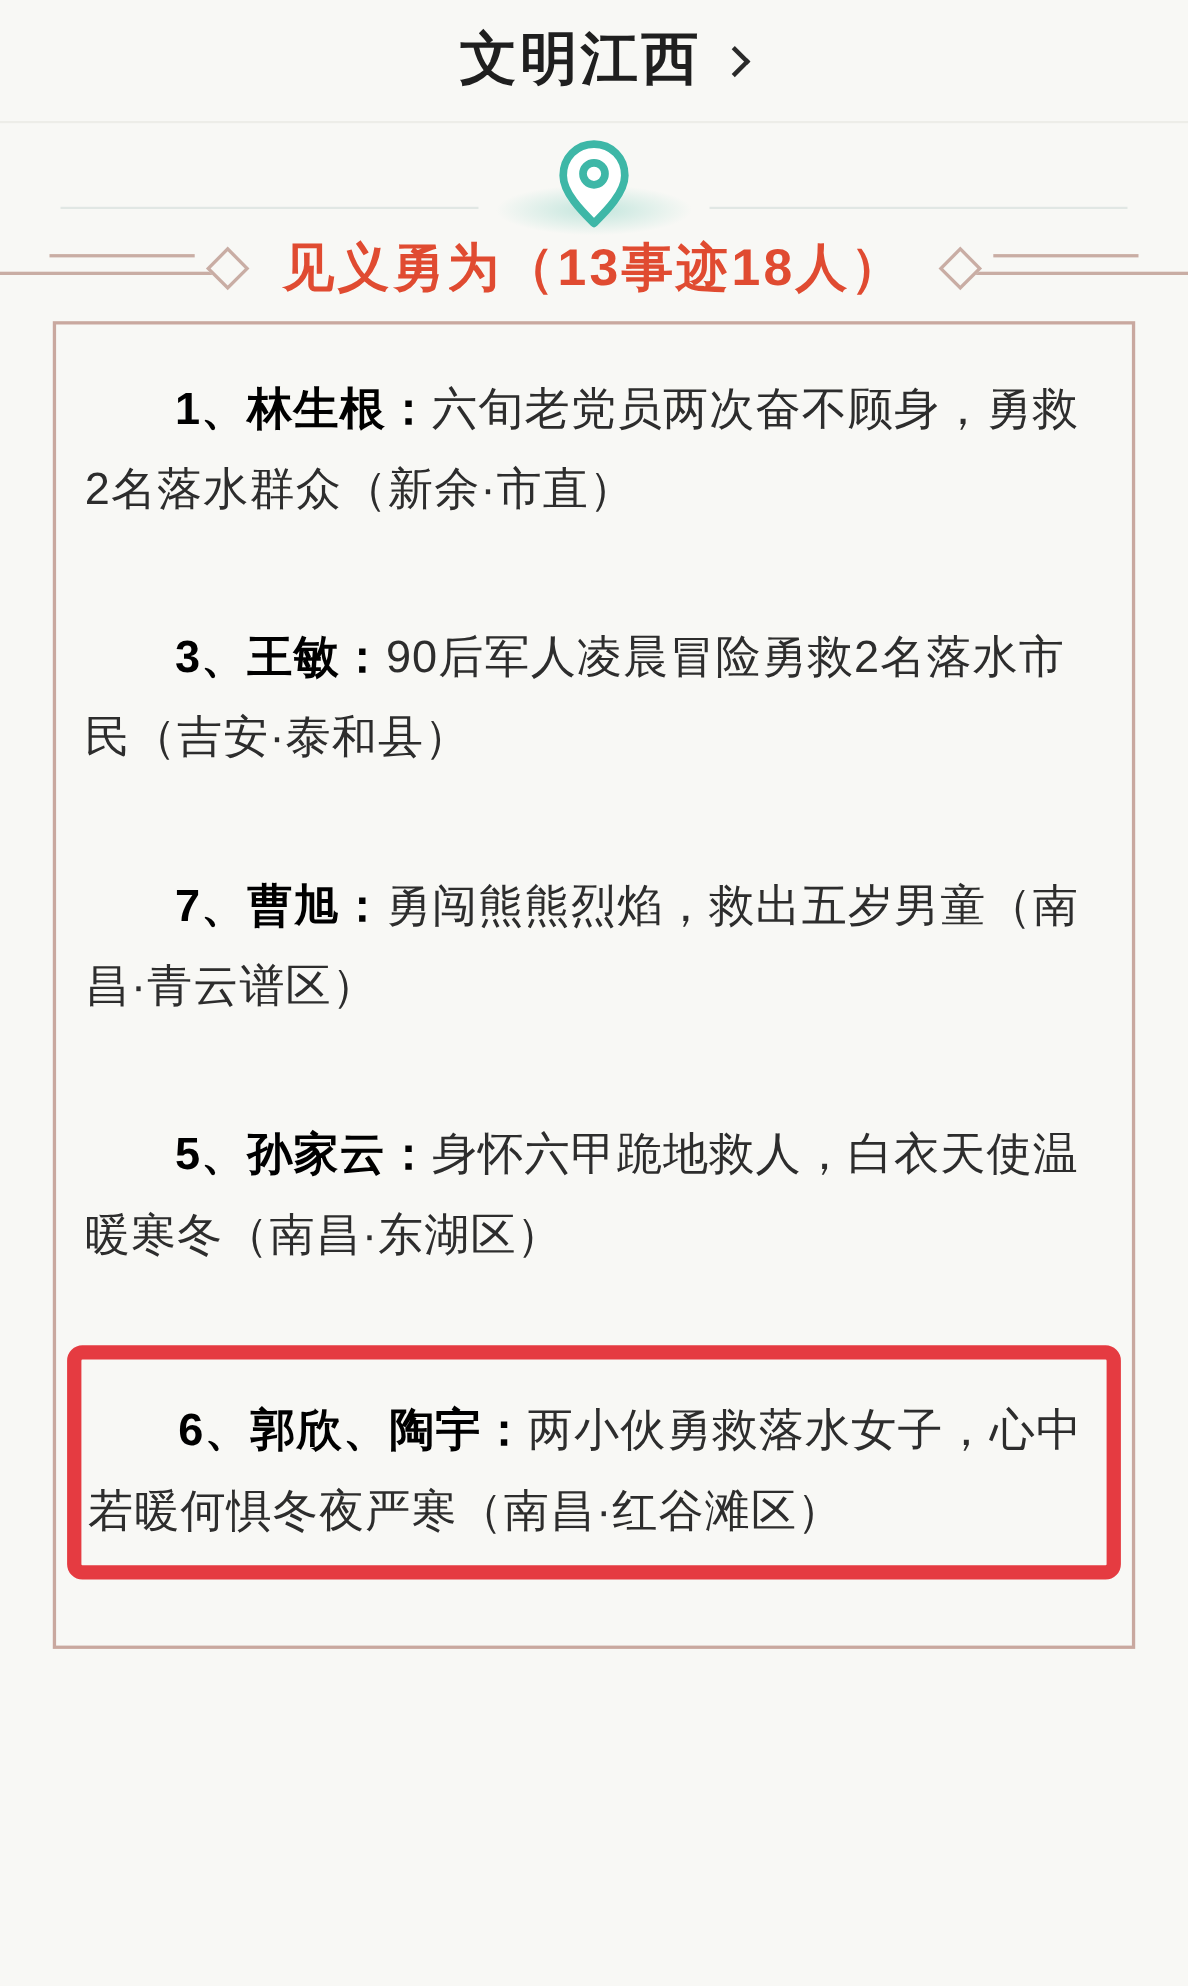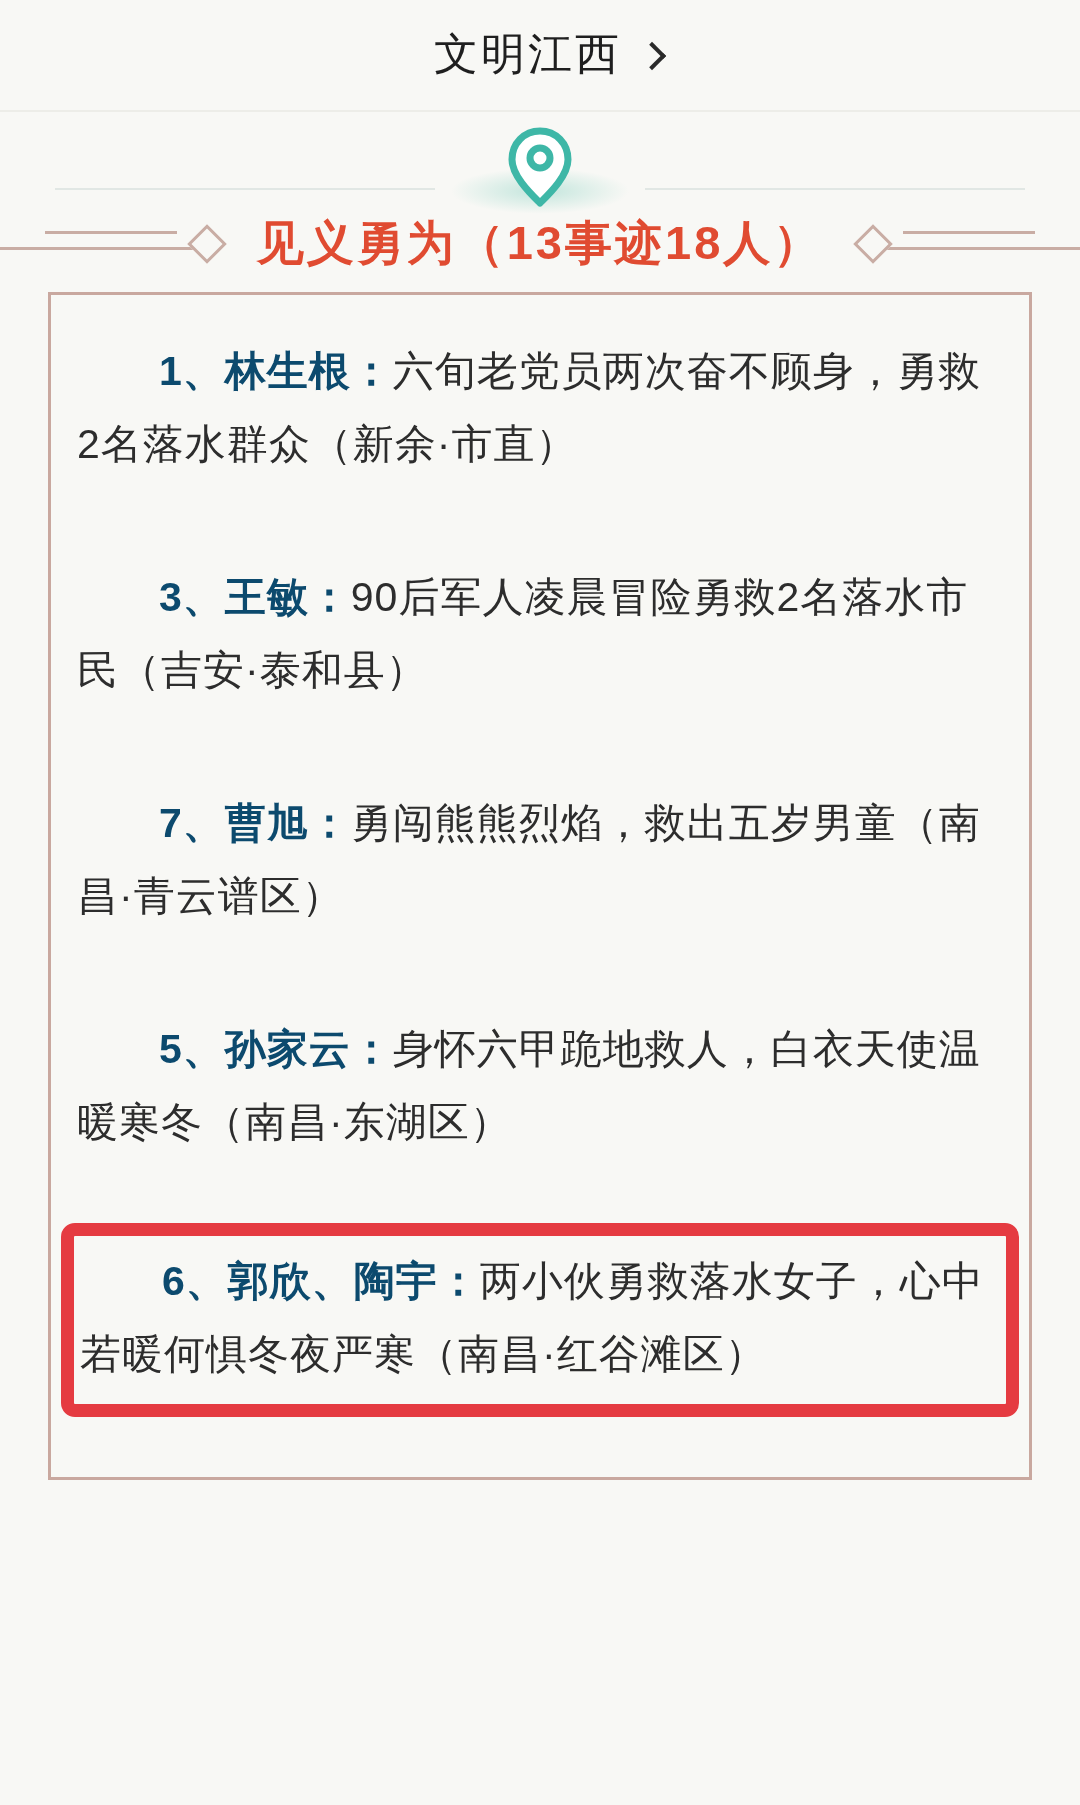--- a/index.html
+++ b/index.html
@@ -4,21 +4,21 @@
 <style>
   html,body{margin:0;padding:0;}
   body{
     width:1080px;height:1805px;overflow:hidden;
     background:#f8f8f5;
     font-family:"Liberation Sans","DejaVu Sans",sans-serif;
     -webkit-font-smoothing:antialiased;
   }
   
   .account-row{display:flex;justify-content:center;align-items:center;gap:20px;padding-top:18px;height:72px;}
-  .account-name{font-size:44px;color:#1f1f1f;font-weight:400;letter-spacing:3px;margin-left:16px;}
+  .account-name{font-size:52px;color:#1f1f1f;font-weight:700;letter-spacing:3px;margin-left:16px;}
   .chevron{width:16px;height:16px;border-top:4px solid #2a2a2a;border-right:4px solid #2a2a2a;transform:rotate(45deg);margin-top:3px;}
   .top-divider{height:2px;background:#ededè8;background:#edede8;margin-top:20px;}
 
   
   .pin-divider{position:relative;height:92px;}
   .pin-shadow{position:absolute;left:50%;top:56px;transform:translateX(-50%);
     width:180px;height:46px;border-radius:50%;
     background:radial-gradient(ellipse at center, rgba(150,214,200,.55) 0%, rgba(150,214,200,0) 70%);}
   .pin-line{position:absolute;top:76px;height:2px;background:#e1e7e4;width:380px;}
   .pin-line.left{left:55px;}
@@ -31,24 +31,24 @@
   .deco .line-a{position:absolute;top:11px;right:48px;width:132px;height:3px;background:#c9ada4;}
   .deco .line-b{position:absolute;top:27px;right:30px;width:208px;height:3px;background:#c9ada4;}
   .deco .diamond{position:absolute;top:10px;right:4px;width:22px;height:22px;border:3px solid #c9ada4;transform:rotate(45deg);background:#f8f8f5;}
   .deco.mirror{transform:scaleX(-1);}
   .section-title{font-size:47px;font-weight:800;color:#e04b31;letter-spacing:3px;white-space:nowrap;}
 
   
   .content-box{margin:16px 48px 0;border:3px solid #c9a89f;padding:40px 26px 60px;box-sizing:border-box;}
 
   .story{font-size:41px;line-height:73px;color:#2d2d2d;text-indent:2em;margin:0 0 80px 0;letter-spacing:1px;}
-  .story .label{color:#0c4a6e;font-weight:700;}
+  .story .label{color:#000000;font-weight:700;}
   .story .desc{font-weight:500;}
 
-  .highlight-box{border:13px solid #e53b41;border-radius:14px;margin:-16px -16px 0;padding:9px 6px 13px;}
+  .highlight-box{border:13px solid #e53b41;border-radius:14px;margin:-16px -16px 0;padding:28px 6px 13px;}
   .highlight-box .story{margin:0;}
 </style>
 </head>
 <body>
 
 <div class="account-row">
   <span class="account-name">文明江西</span>
   <span class="chevron"></span>
 </div>
 

